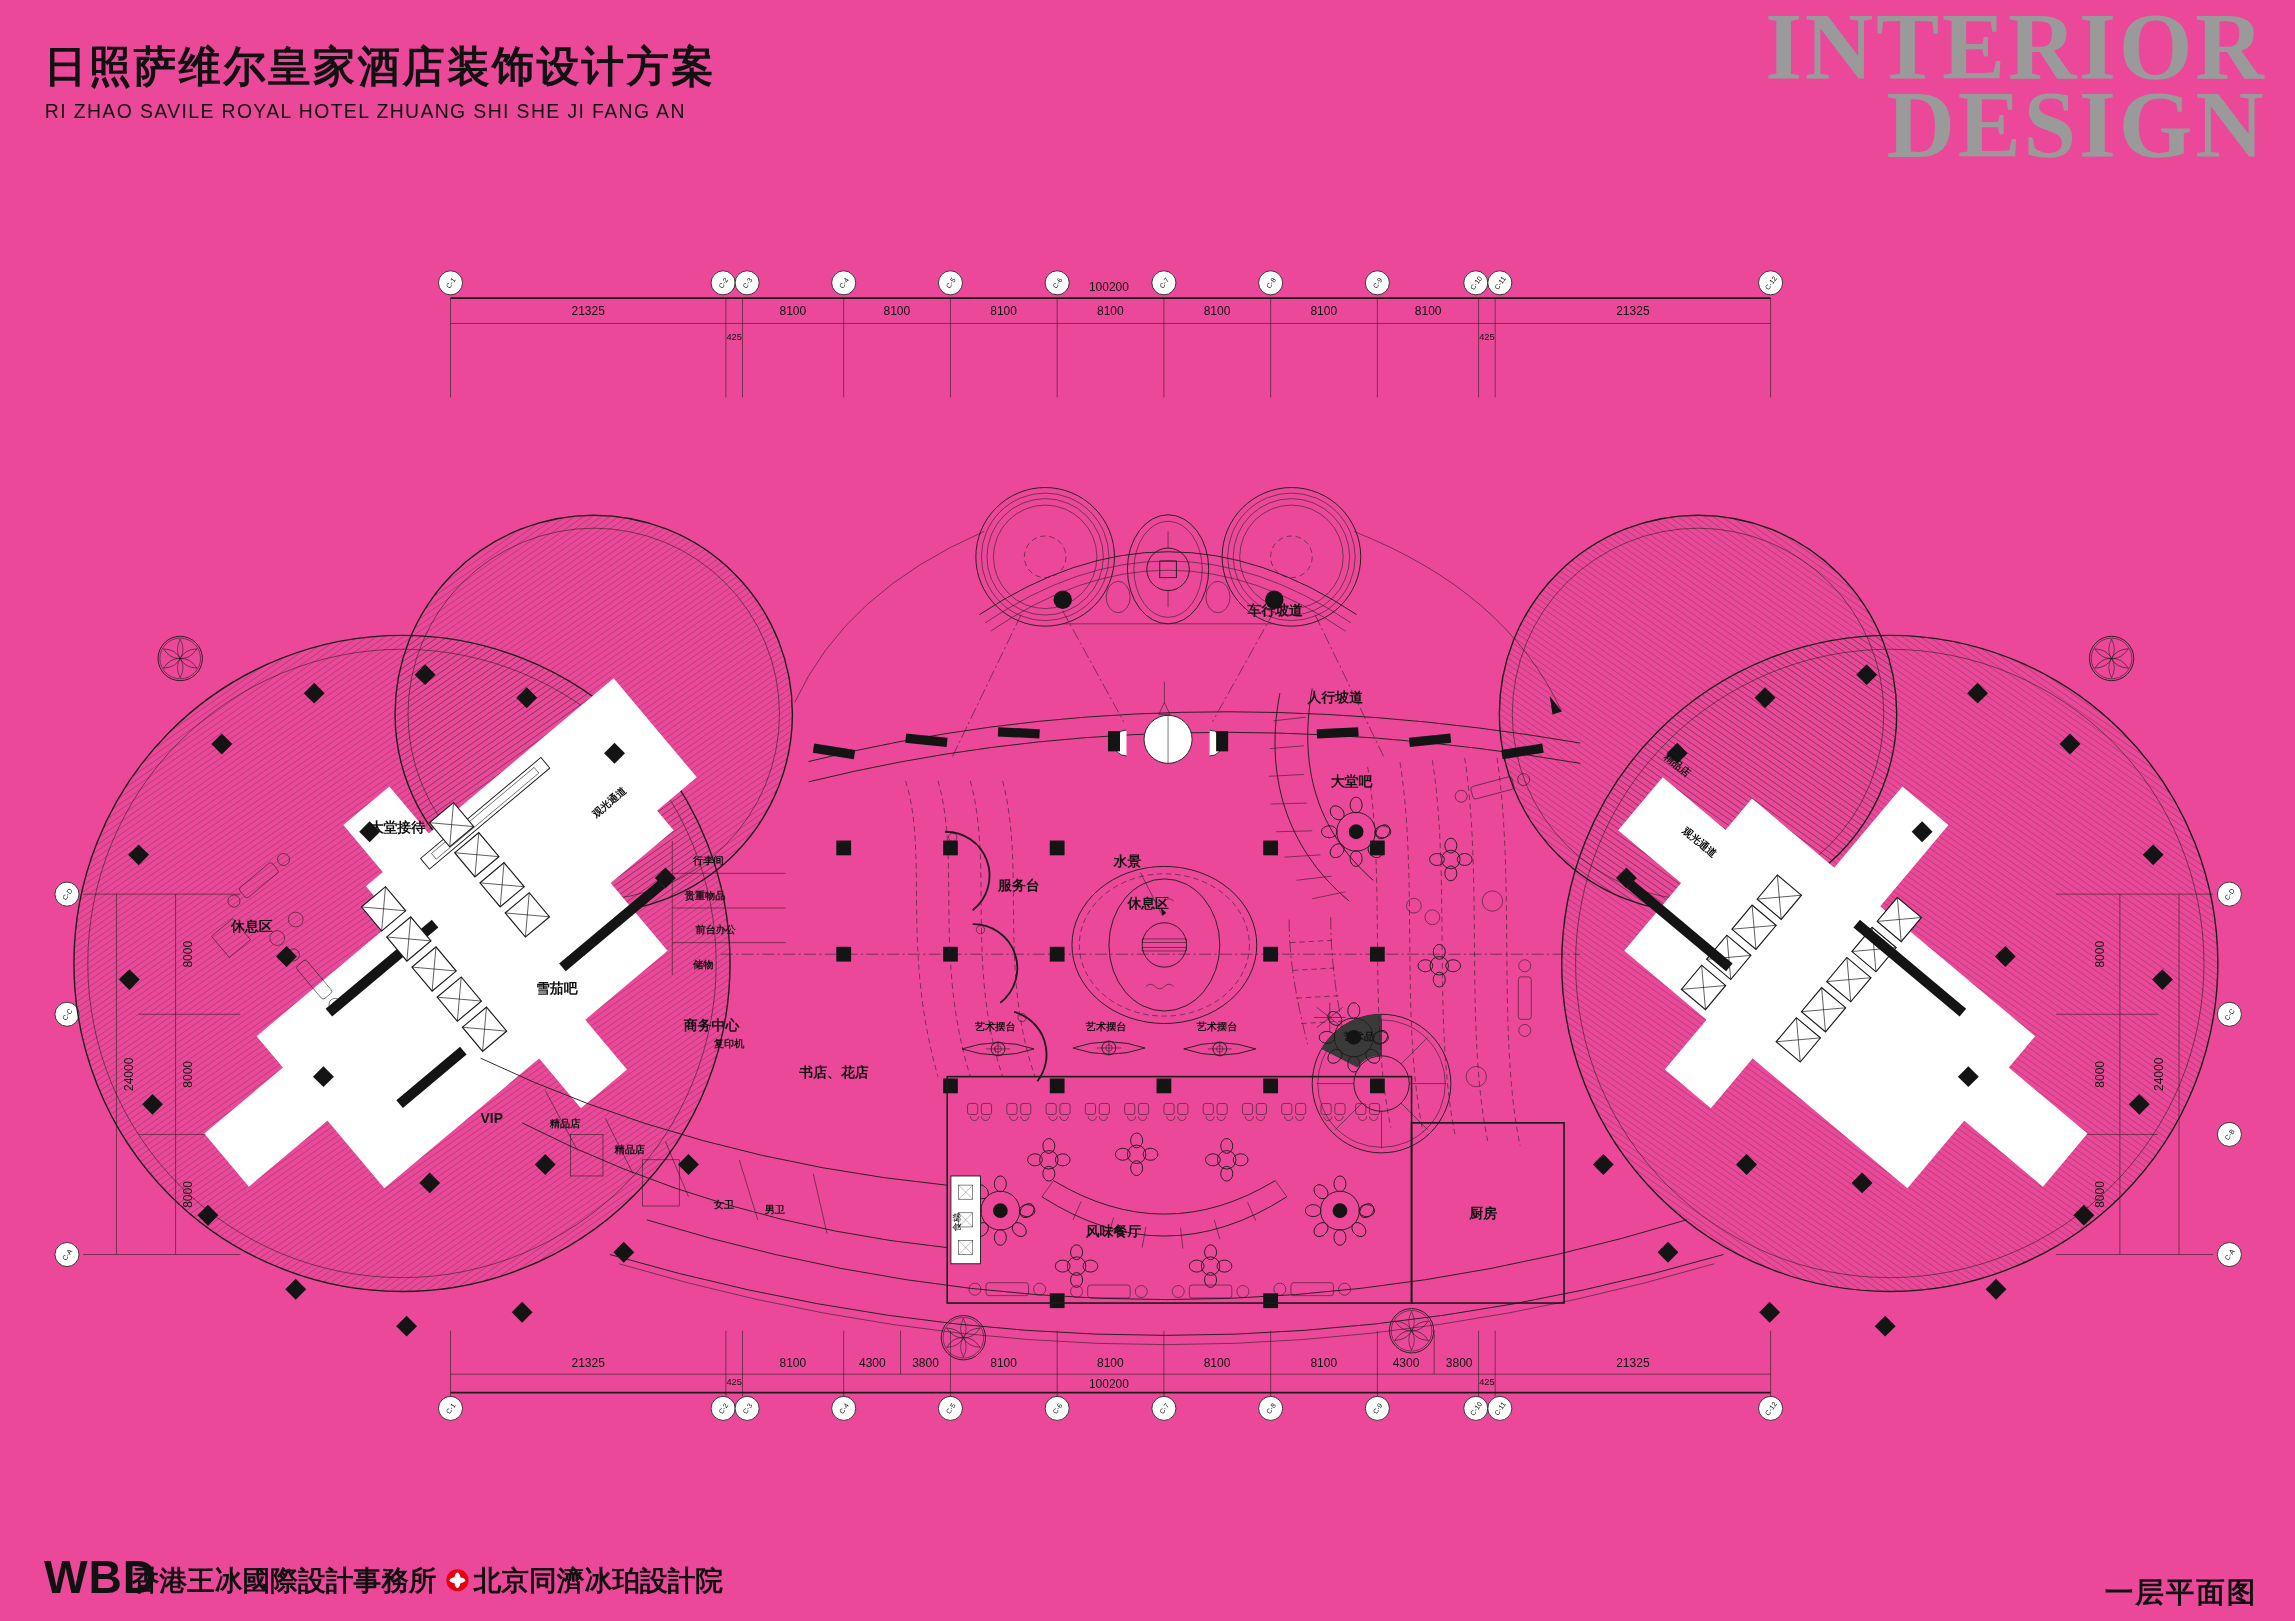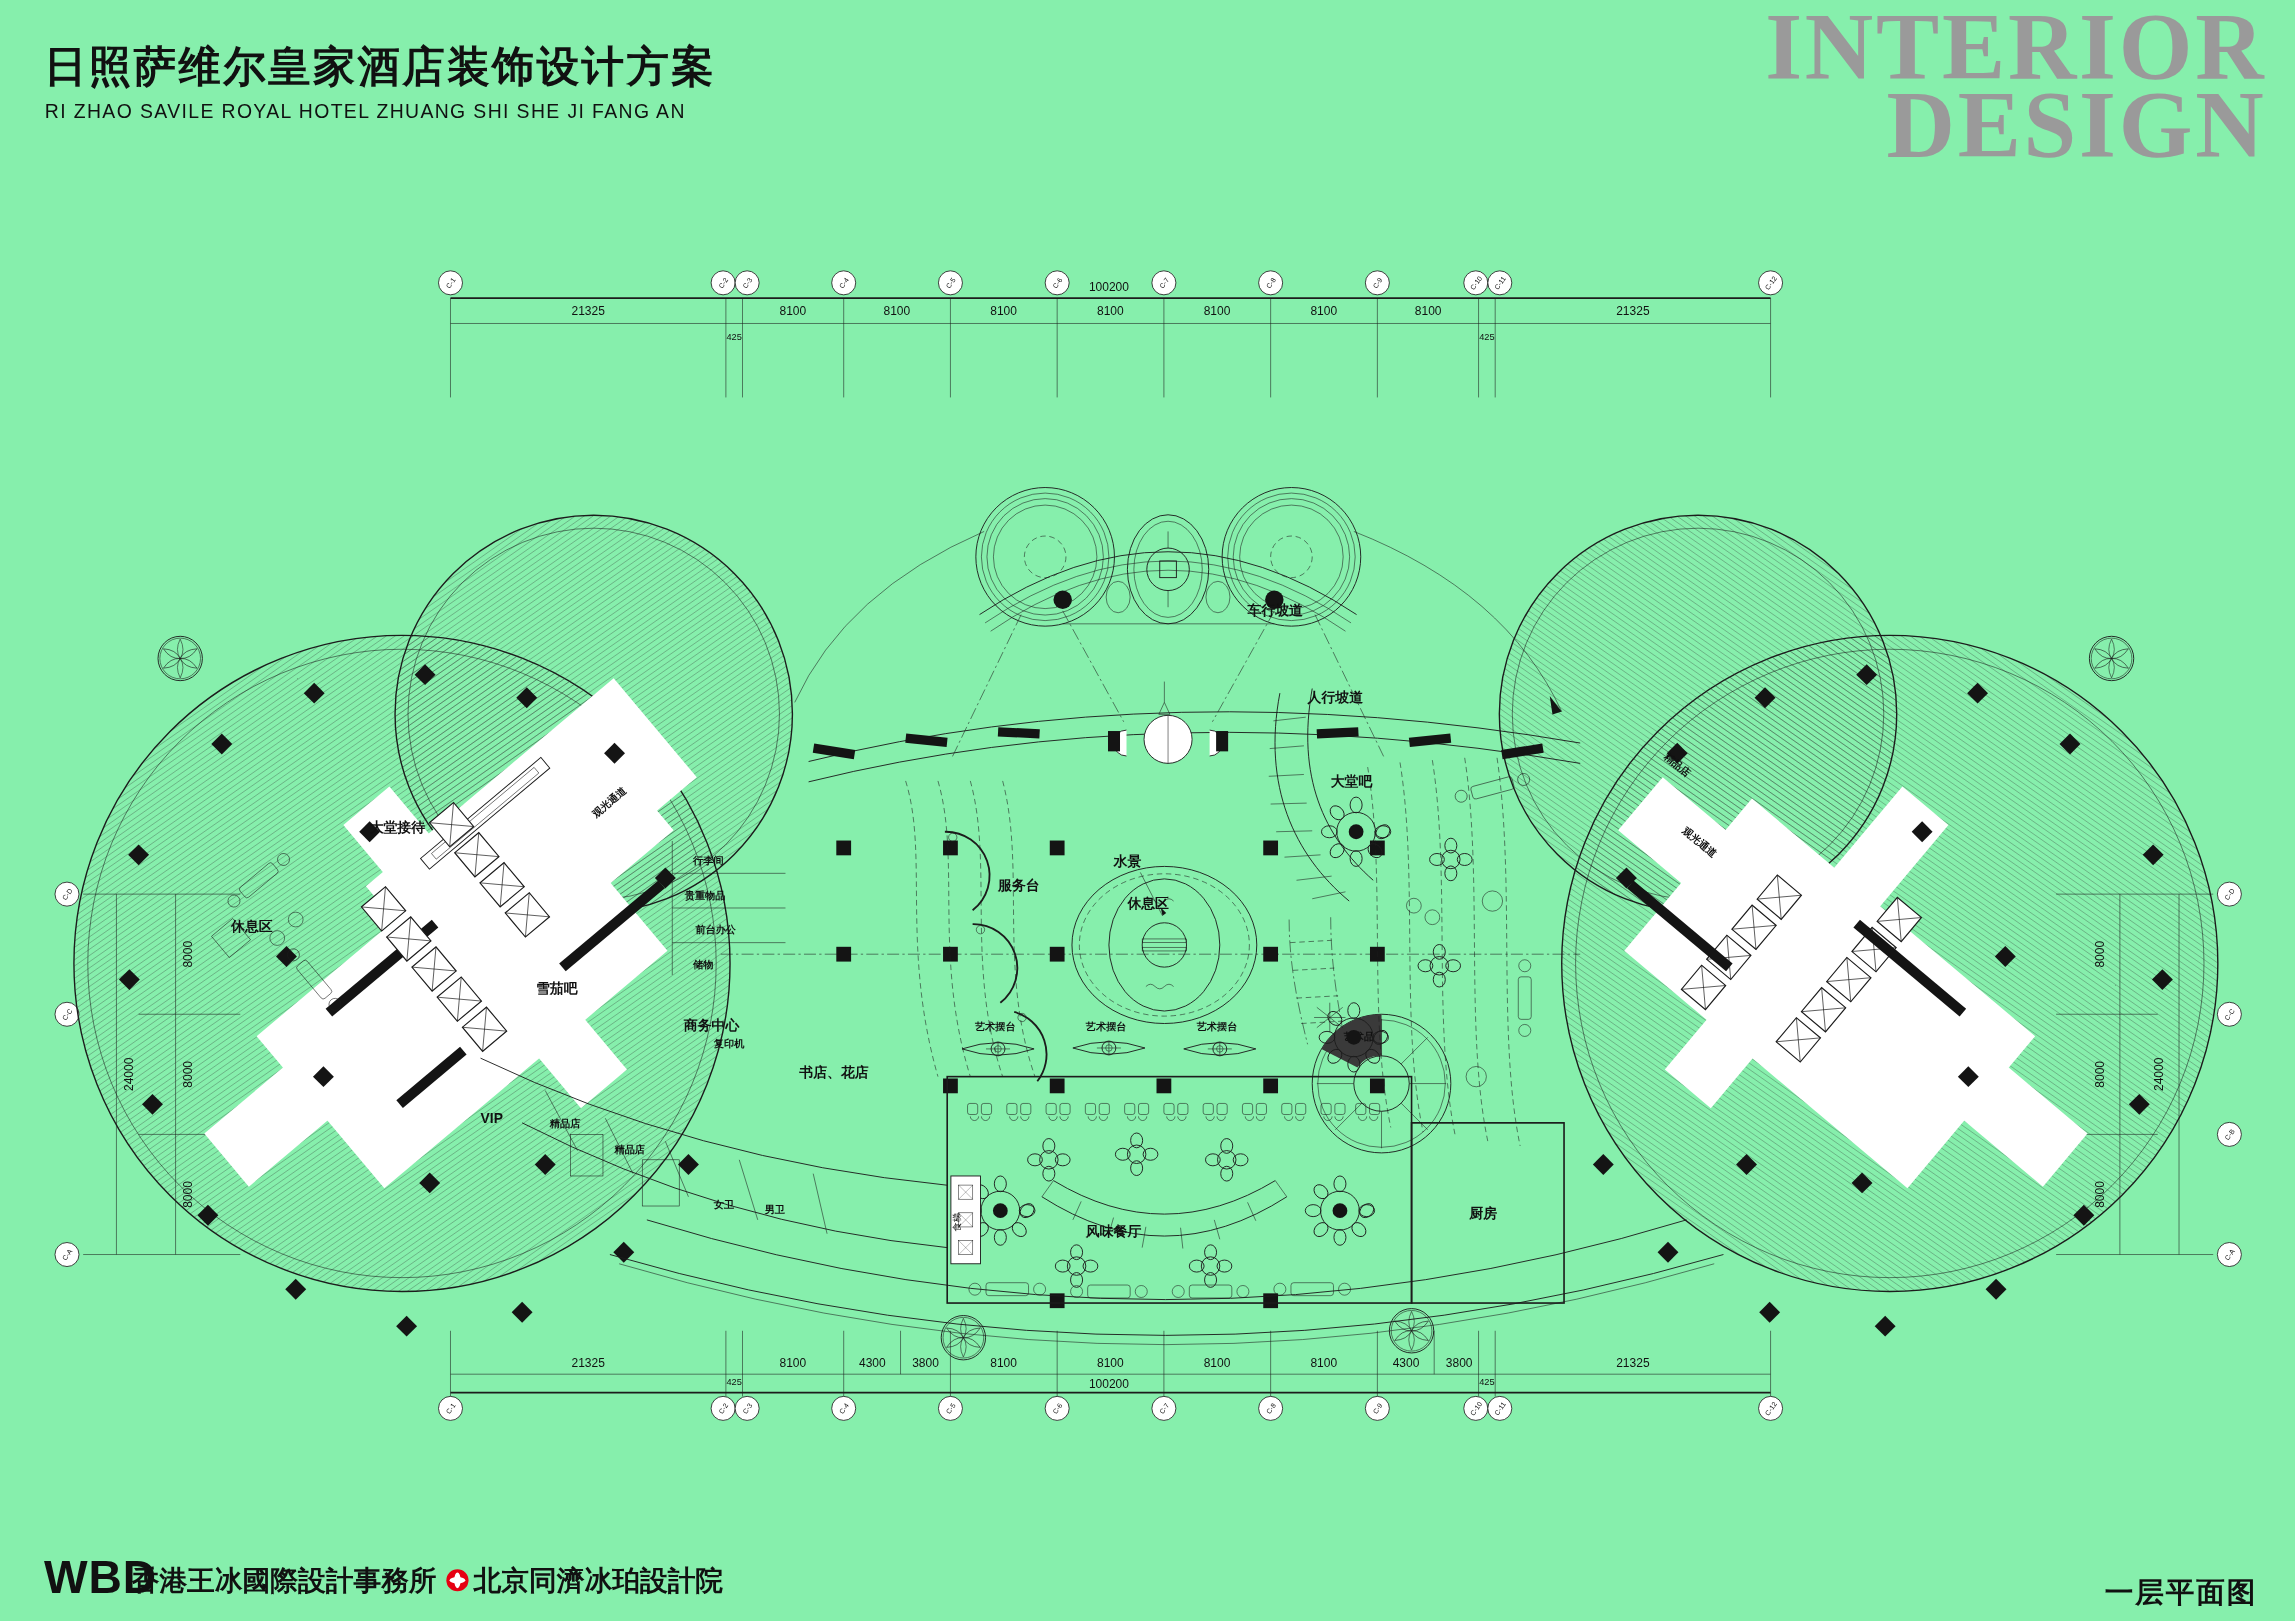--- a/index.html
+++ b/index.html
@@ -1,16 +1,16 @@
 <!DOCTYPE html>
 <html style="font-size:7.4px"><head>
 <meta charset="utf-8">
 <style>
   html,body{margin:0;padding:0;background:#888;}
-  #page{position:relative;width:2295px;height:1621px;background:#86efac;overflow:hidden;}
+  #page{position:relative;width:2295px;height:1621px;background:#ec4899;overflow:hidden;}
   svg{position:absolute;left:0;top:0;}
   .ln{fill:none;stroke:#1c1c1c;stroke-width:2}
   .ln1{fill:none;stroke:#1c1c1c;stroke-width:1.2}
   .ln3{fill:none;stroke:#1c1c1c;stroke-width:4}
   .dash{stroke-dasharray:12 8}
   .dd{stroke-dasharray:26 7 5 7}
   .wh{fill:#fff;stroke:#1c1c1c;stroke-width:2}
   .whn{fill:#fff;stroke:none}
   .blk{fill:#141414;stroke:none}
   .txt{font-family:"Liberation Sans","DejaVu Sans",sans-serif;fill:#111}

